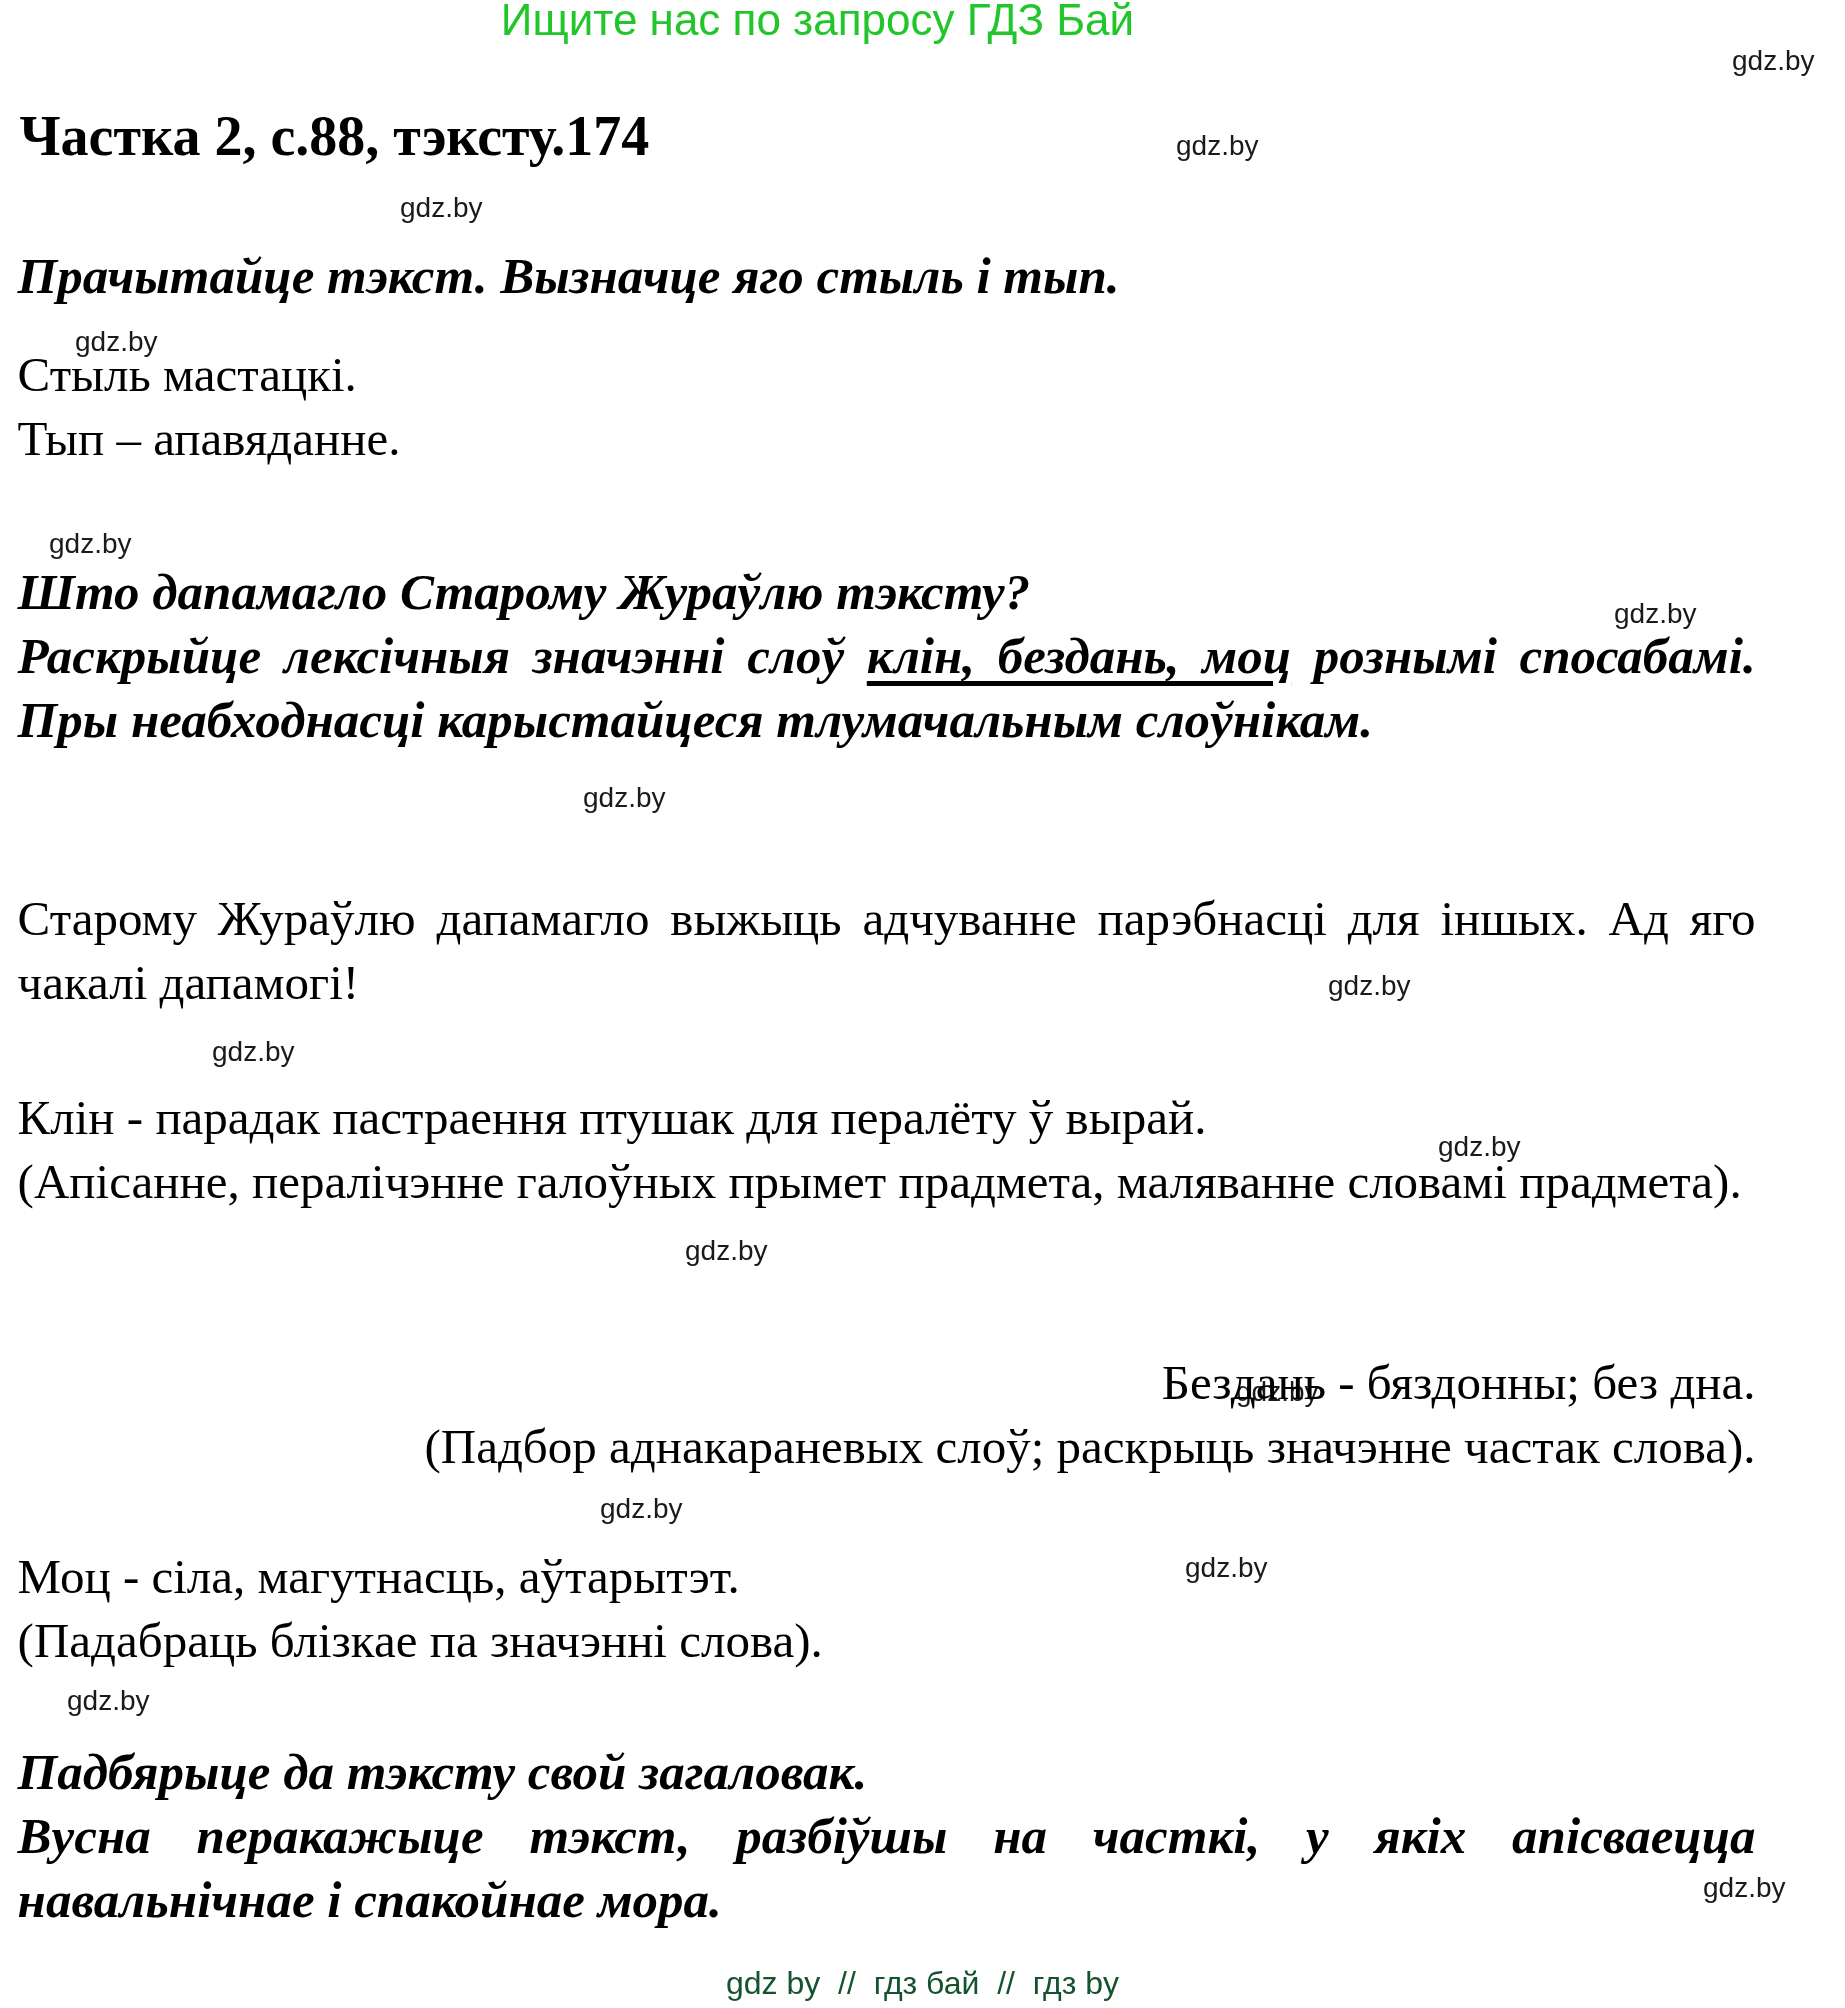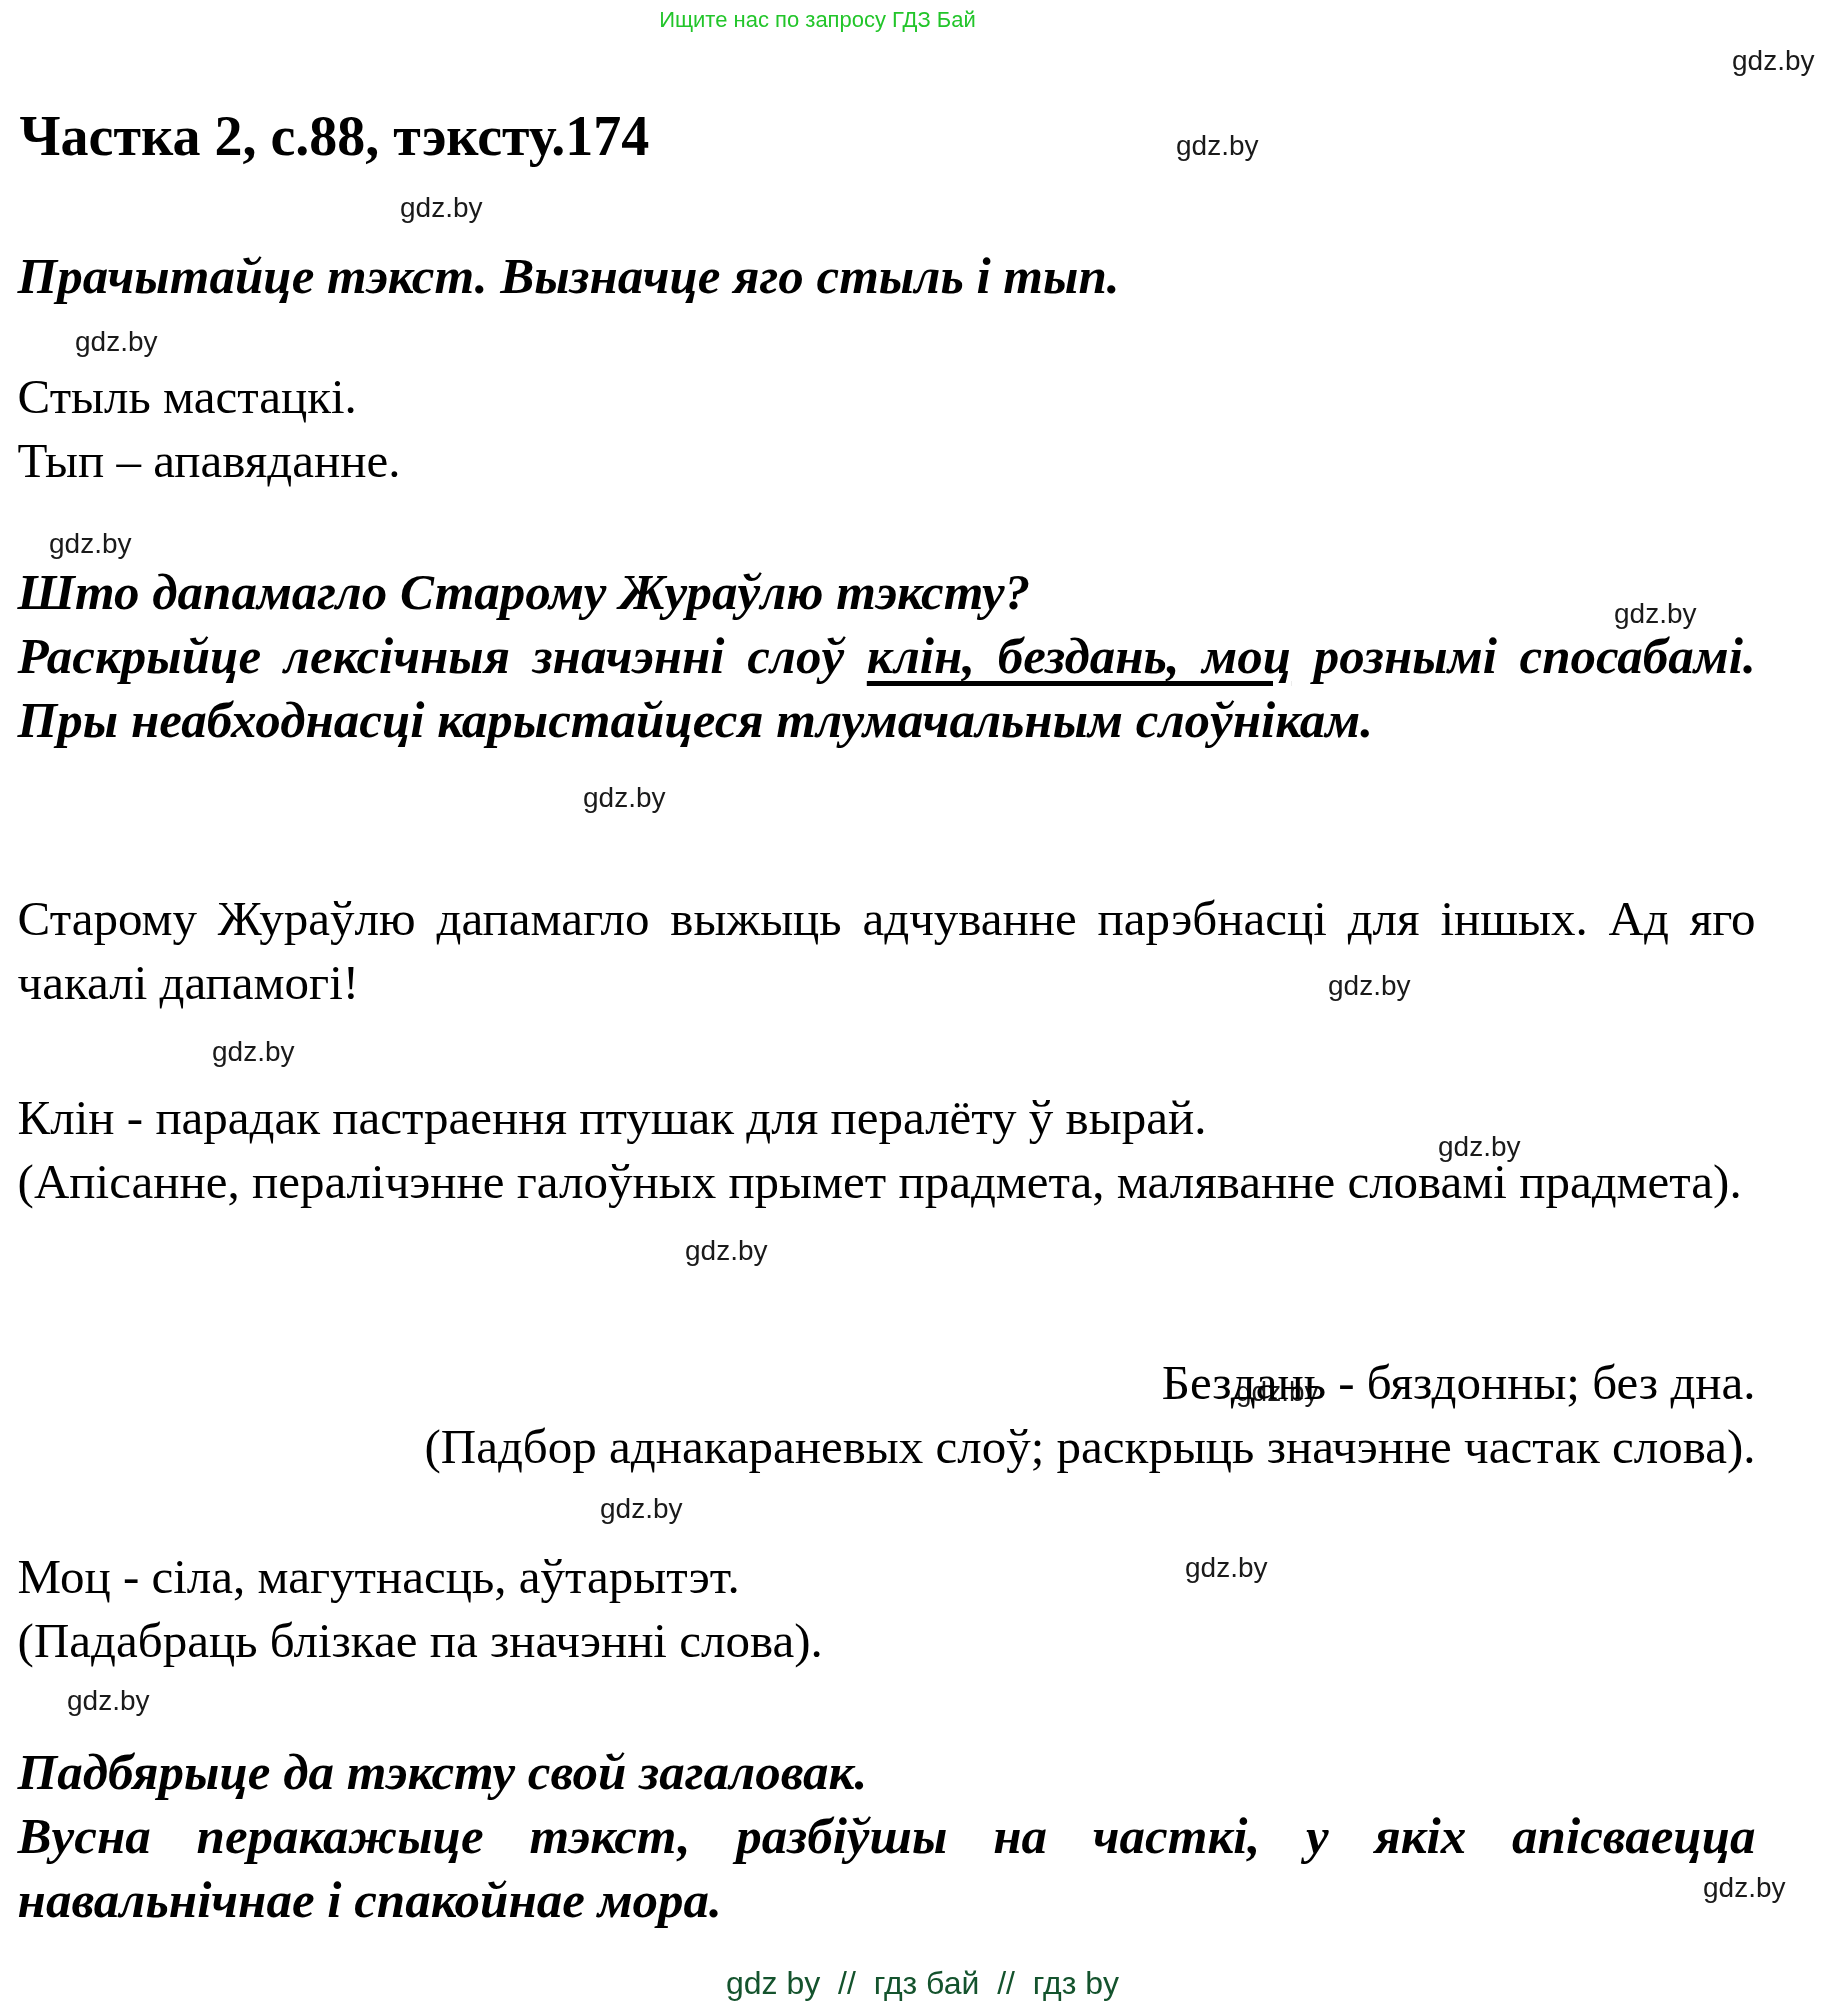--- a/index.html
+++ b/index.html
@@ -1,19 +1,19 @@
 <!DOCTYPE html>
 <html><head>
 <meta charset="utf-8">
 <style>
   html, body { margin: 0; padding: 0; background: #ffffff; }
   body { width: 1845px; height: 2008px; position: relative; overflow: hidden; }
   .abs { position: absolute; }
   .banner { top: 0; left: 0; width: 1635px; text-align: center; color: #22c52a;
-    font-family: "Liberation Sans", sans-serif; font-size: 22px; line-height: 39px; }
+    font-family: "Liberation Sans", sans-serif; font-size: 44px; line-height: 39px; }
   .footer { top: 1964px; left: 0; width: 1845px; text-align: center; color: #14532d;
     font-family: "Liberation Sans", sans-serif; font-size: 32px; line-height: 39px; white-space: pre; }
   .wm { font-family: "Liberation Sans", sans-serif; font-size: 28px; color: #1a1a1a; line-height: 31px; }
   .title { left: 19.5px; top: 105px; font-family: "Liberation Serif", serif; font-weight: bold;
     font-size: 56px; line-height: 62px; color: #000; }
   .task { font-family: "Liberation Serif", serif; font-weight: bold; font-style: italic;
     font-size: 51px; line-height: 64px; color: #000; }
   .body-text { font-family: "Liberation Serif", serif; font-size: 49px; line-height: 64px; color: #000; }
   .block { left: 17.6px; width: 1738px; }
   .justify { text-align: justify; text-align-last: left; }
@@ -39,21 +39,21 @@
 <div class="abs wm" style="left:1236px; top:1376px;">gdz.by</div>
 <div class="abs wm" style="left:600px; top:1493px;">gdz.by</div>
 <div class="abs wm" style="left:1185px; top:1552px;">gdz.by</div>
 <div class="abs wm" style="left:67px; top:1685px;">gdz.by</div>
 <div class="abs wm" style="left:1703px; top:1872px;">gdz.by</div>
 
 <div class="abs title">Частка 2, с.88, тэксту.174</div>
 
 <div class="abs task block" style="top:244px;">Прачытайце тэкст. Вызначце яго стыль і тып.</div>
 
-<div class="abs body-text block" style="top:365px;">
+<div class="abs body-text block" style="top:343px;">
   <span class="line">Стыль мастацкі.</span>
   <span class="line">Тып – апавяданне.</span>
 </div>
 
 <div class="abs task block" style="top:560px;">
   <span class="line">Што дапамагло Старому Жураўлю тэксту?</span>
   <div class="justify">
     <span>Раскрыйце лексічныя значэнні слоў</span>
     <span class="underline">клін, бездань, моц</span>
     <span>рознымі спосабамі. Пры неабходнасці карыстайцеся тлумачальным слоўнікам.</span>

